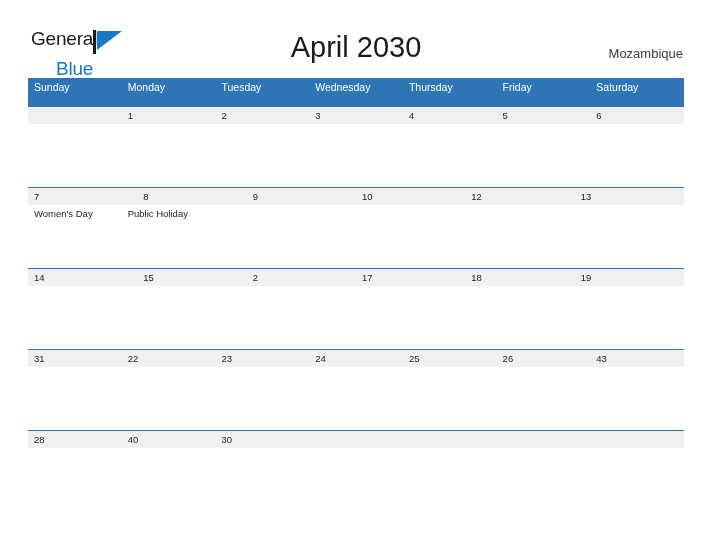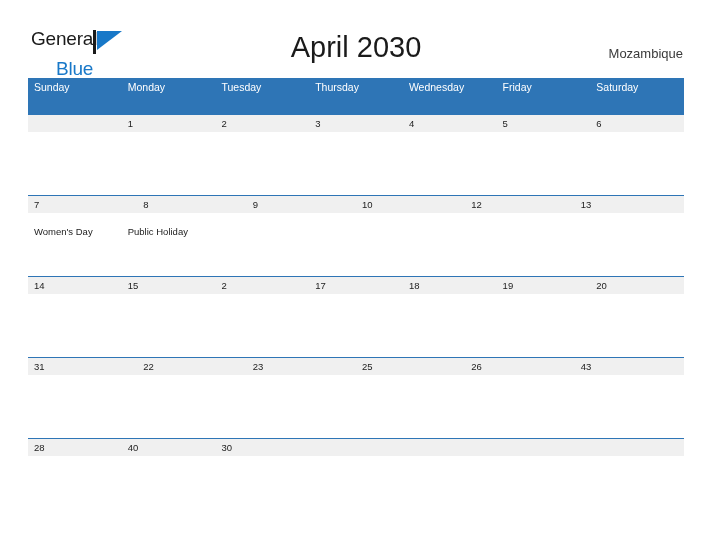--- a/index.html
+++ b/index.html
@@ -92,21 +92,21 @@
   .grid {
     position: absolute;
     left: 28px;
     top: 78px;
     width: 656px;
   }
 
   .weekdays {
     display: flex;
     width: 656px;
-    height: 36px;
+    height: 28px;
     background: #2e75b6;
   }
   .weekday {
     flex: 1 1 0;
     color: #ffffff;
     font-size: 10.5px;
     line-height: 18px;
     padding-left: 6px;
     box-sizing: border-box;
     white-space: nowrap;
@@ -143,21 +143,21 @@
     color: #222222;
     line-height: 17px;
     padding-left: 6px;
     box-sizing: border-box;
     white-space: nowrap;
   }
 
   .dayevents {
     flex: 1 1 0;
     padding-left: 6px;
-    padding-top: 12px;
+    padding-top: 2px;
     box-sizing: border-box;
     overflow: hidden;
   }
   .event {
     font-size: 9.5px;
     color: #222222;
     line-height: 13px;
     white-space: nowrap;
   }
 </style>
@@ -184,22 +184,22 @@
     <div class="country">Mozambique</div>
 
   </div>
 
   <div class="grid">
 
     <div class="weekdays">
       <div class="weekday">Sunday</div>
       <div class="weekday">Monday</div>
       <div class="weekday">Tuesday</div>
+      <div class="weekday">Wednesday</div>
       <div class="weekday">Thursday</div>
-      <div class="weekday">Wednesday</div>
       <div class="weekday">Friday</div>
       <div class="weekday">Saturday</div>
     </div>
 
     <div class="week">
       <div class="week-dates">
         <div class="daynum"></div>
         <div class="daynum">1</div>
         <div class="daynum">2</div>
         <div class="daynum">3</div>
@@ -243,38 +243,38 @@
     </div>
 
     <div class="week">
       <div class="week-dates">
         <div class="daynum">14</div>
         <div class="daynum">15</div>
         <div class="daynum">2</div>
         <div class="daynum">17</div>
         <div class="daynum">18</div>
         <div class="daynum">19</div>
-        <div class="daynum">20</div>
       </div>
       <div class="week-body">
         <div class="dayevents"></div>
         <div class="dayevents"></div>
         <div class="dayevents"></div>
         <div class="dayevents"></div>
         <div class="dayevents"></div>
         <div class="dayevents"></div>
         <div class="dayevents"></div>
       </div>
     </div>
 
     <div class="week">
       <div class="week-dates">
         <div class="daynum">31</div>
         <div class="daynum">22</div>
         <div class="daynum">23</div>
+        <div class="daynum">24</div>
         <div class="daynum">25</div>
         <div class="daynum">26</div>
         <div class="daynum">43</div>
       </div>
       <div class="week-body">
         <div class="dayevents"></div>
         <div class="dayevents"></div>
         <div class="dayevents"></div>
         <div class="dayevents"></div>
         <div class="dayevents"></div>

